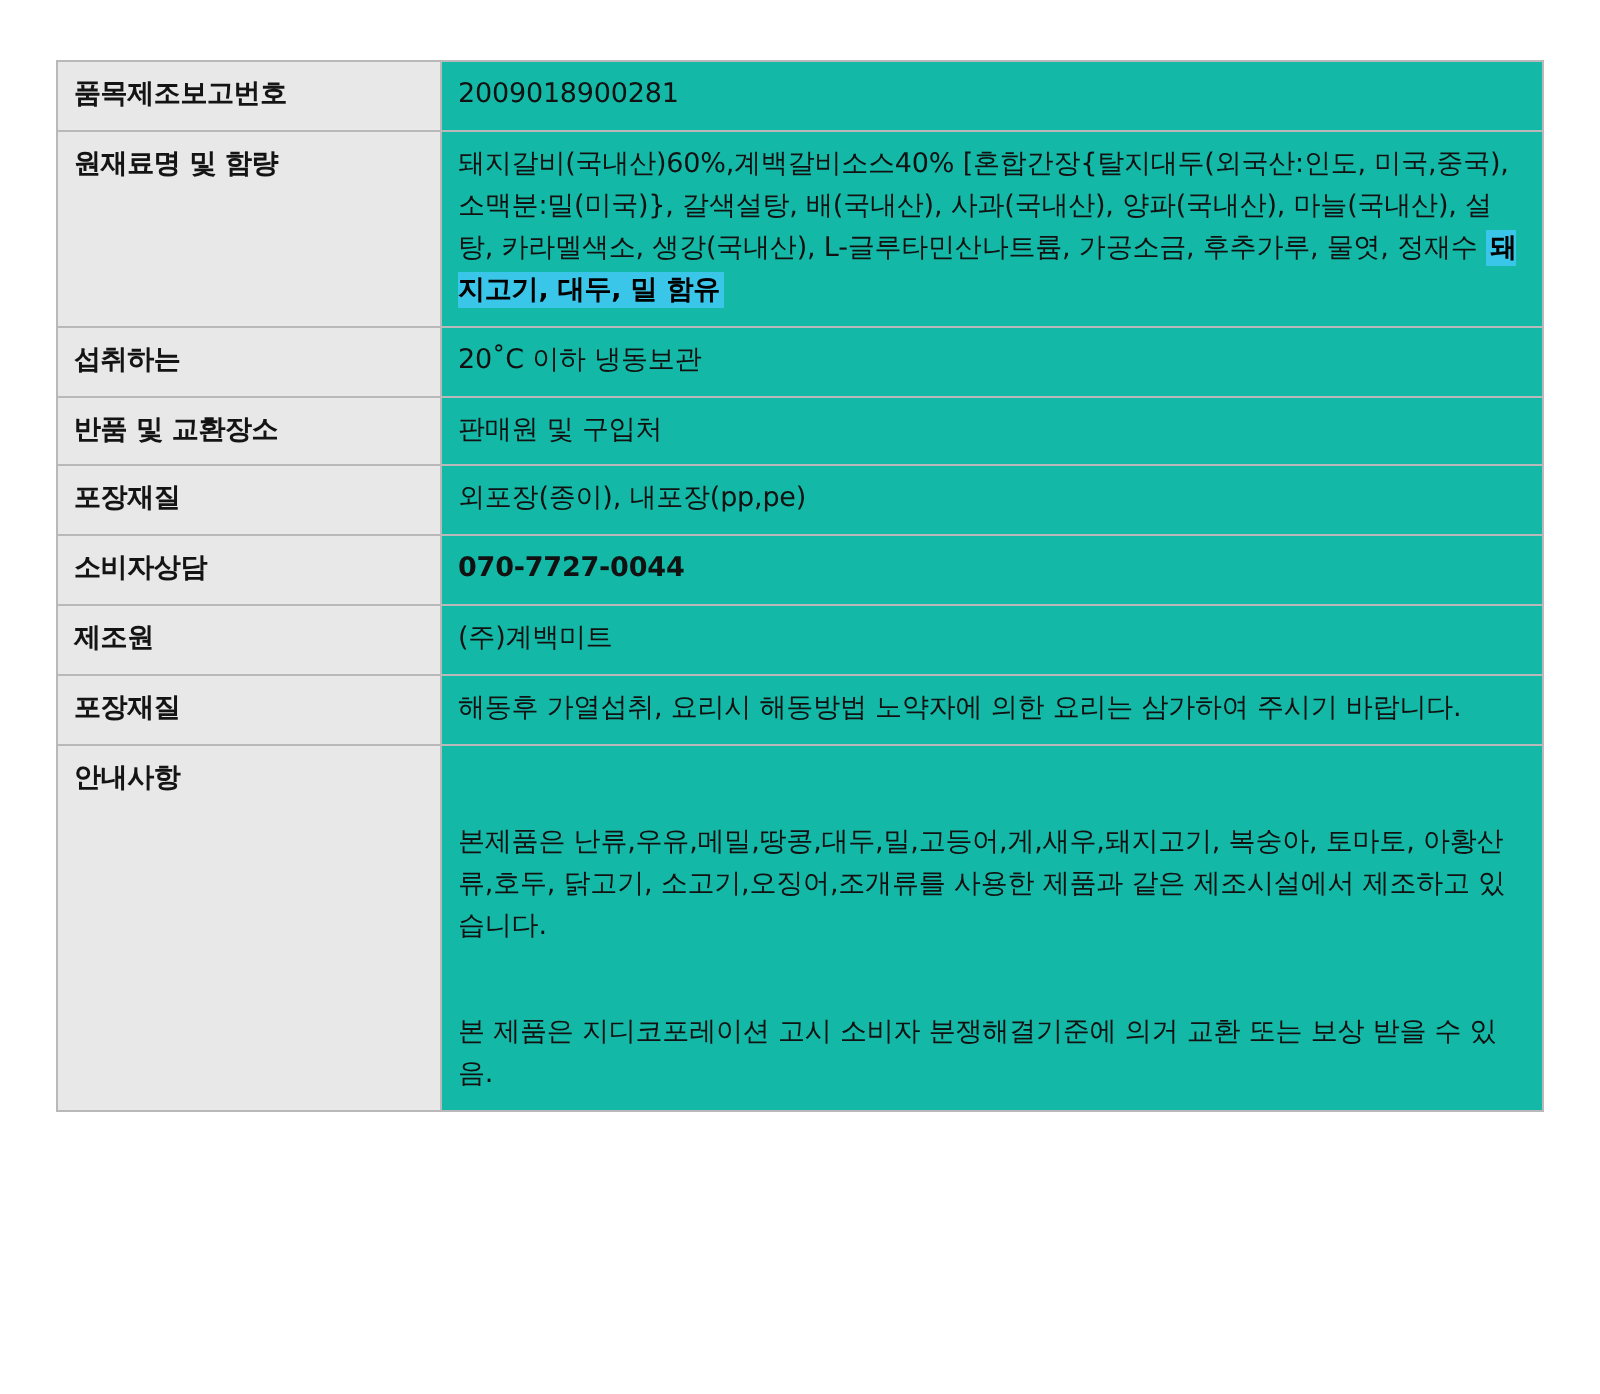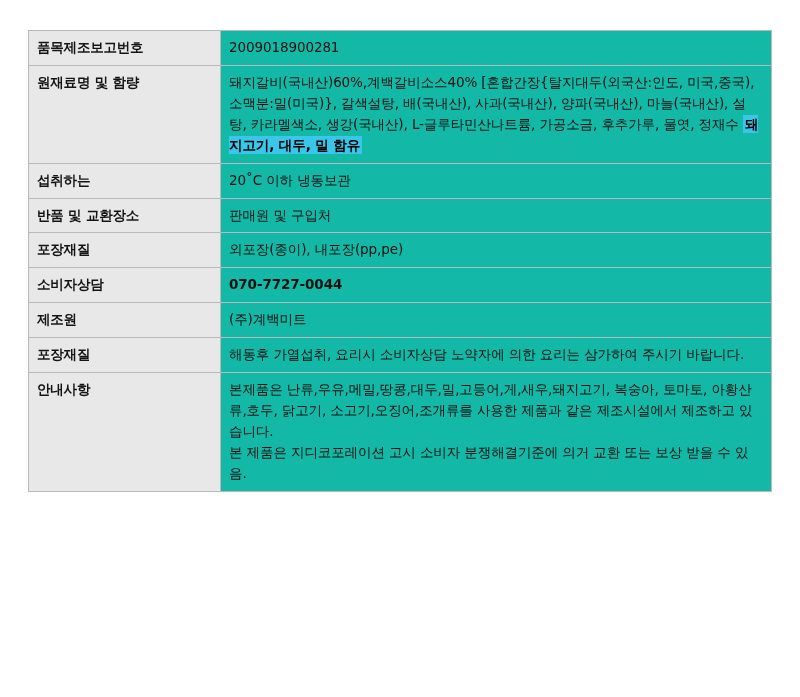--- a/index.html
+++ b/index.html
@@ -50,20 +50,21 @@
     background: #39c6e8;
     font-weight: bold;
     color: #000000;
     padding: 1px 2px;
   }
   .bold-val {
     font-weight: bold;
   }
   .line-block {
     display: block;
+    margin-top: 32px;
   }
   .tall {
     padding-bottom: 14px;
   }
 </style>
 </head>
 <body>
 
 <div class="page">
   <table class="spec">
@@ -102,21 +103,21 @@
         <td class="value bold-val">070-7727-0044</td>
       </tr>
 
       <tr>
         <td class="label">제조원</td>
         <td class="value">(주)계백미트</td>
       </tr>
 
       <tr>
         <td class="label">포장재질</td>
-        <td class="value">해동후 가열섭취, 요리시 소비자상담 노약자에 의한 요리는 삼가하여 주시기 바랍니다.</td>
+        <td class="value">해동후 가열섭취, 요리시 해동방법 노약자에 의한 요리는 삼가하여 주시기 바랍니다.</td>
       </tr>
 
 
       <tr>
         <td class="label">안내사항</td>
         <td class="value">
             <span class="line-block">본제품은 난류,우유,메밀,땅콩,대두,밀,고등어,게,새우,돼지고기, 복숭아, 토마토, 아황산류,호두, 닭고기, 소고기,오징어,조개류를 사용한 제품과 같은 제조시설에서 제조하고 있습니다.</span>
             <span class="line-block">본 제품은 지디코포레이션 고시 소비자 분쟁해결기준에 의거 교환 또는 보상 받을 수 있음.</span>
           </td>
       </tr>

